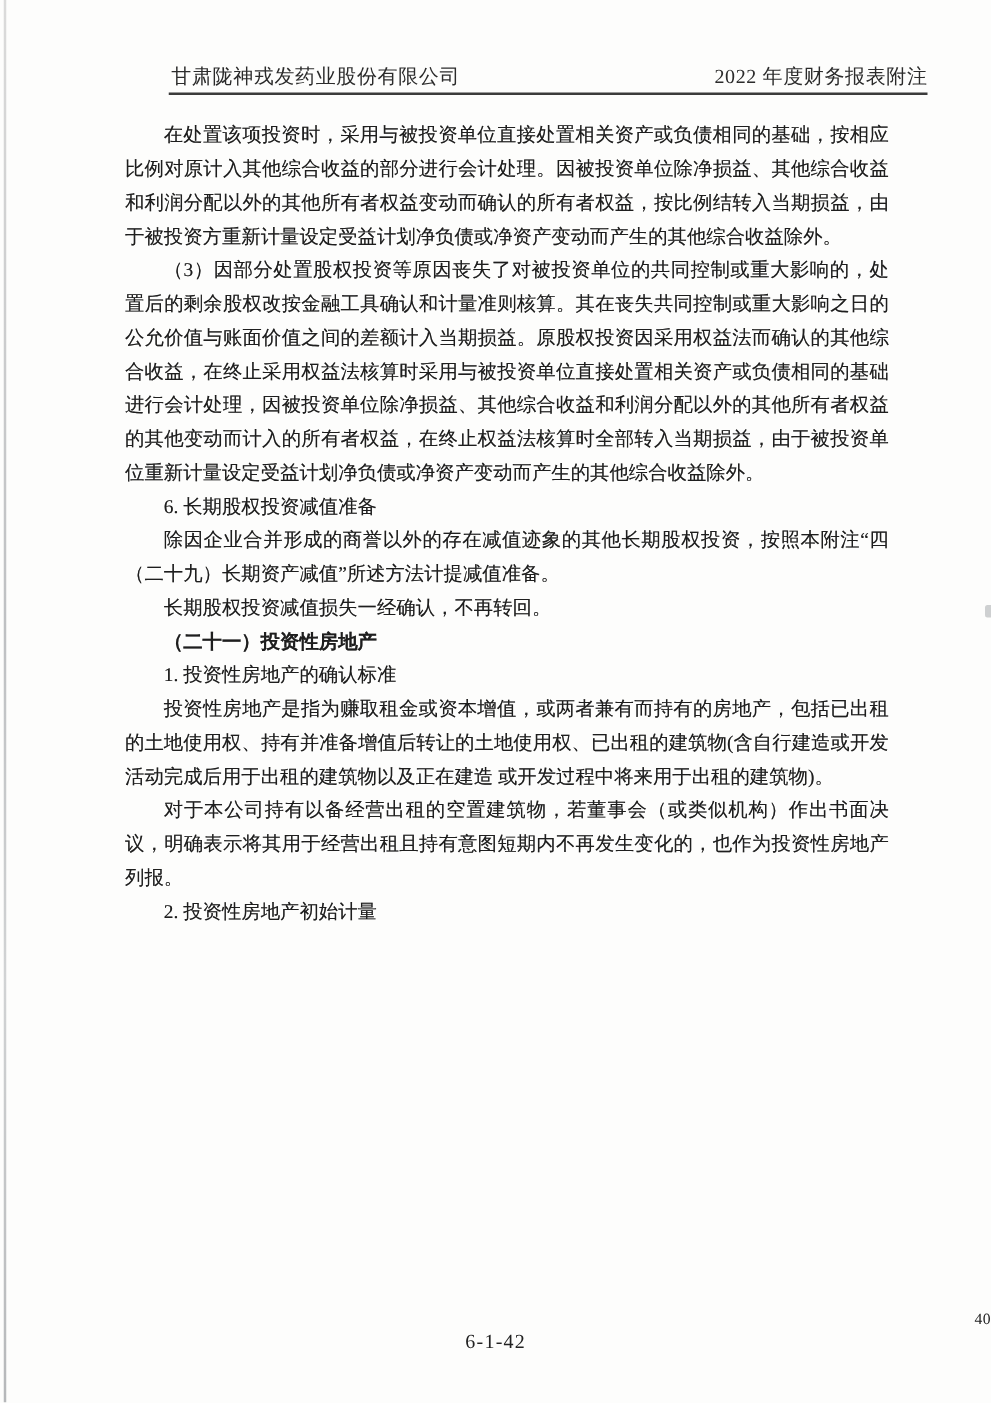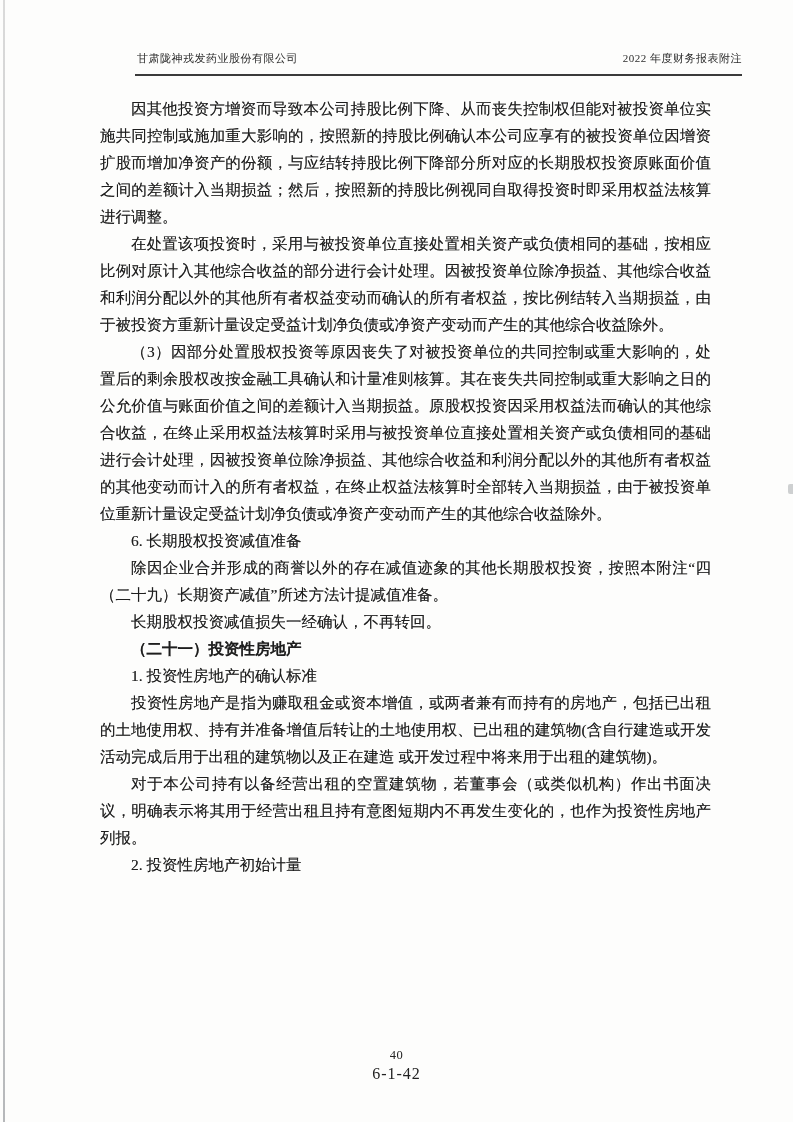--- a/index.html
+++ b/index.html
@@ -16,54 +16,53 @@
     background: linear-gradient(180deg, #c8c8c8 0%, #9c9fa3 45%, #b9bcbe 70%, #8f9296 100%);
     opacity: 0.65;
   }
   .scan-mark {
     position: absolute; right: 0px; top: 484px; width: 5px; height: 10px;
     background: #c2c4c6; border-radius: 2px 0 0 2px; opacity: .8;
   }
   .page-header {
     position: absolute; top: 51px; left: 137px; width: 605px;
     display: flex; justify-content: space-between; align-items: flex-end;
-    font-size: 11px; color: #2b2b2b; letter-spacing: 0.5px;
+    font-size: 16px; color: #2b2b2b; letter-spacing: 0.5px;
   }
   .header-rule {
     position: absolute; top: 74px; left: 135px; width: 607px; height: 2px;
     background: #3b3b3b;
   }
   .doc-body {
     position: absolute; top: 95px; left: 100px; width: 611px;
     font-size: 15.5px; line-height: 27px; color: #1e1e1e;
     text-align: justify; text-justify: inter-ideograph;
     text-shadow: 0 0 0.45px rgba(30,30,30,0.55);
   }
   .doc-body p { margin: 0; text-indent: 2em; }
   .doc-body p.bold { font-weight: bold; }
   .page-footer {
     position: absolute; left: 0; width: 100%; text-align: center; color: #222;
   }
-  .footer-num  { top: 1048px; font-size: 12.5px; letter-spacing: 0.5px; }
+  .footer-num  { top: 1048px; font-size: 12.5px; letter-spacing: 0.5px; text-align: right; }
   .footer-code { top: 1065px; font-size: 16px; letter-spacing: 1px; }
 </style>
 </head>
 <body>
 
 <div class="scan-edge"></div>
 <div class="scan-mark"></div>
 
 <div class="page-header">
   <span>甘肃陇神戎发药业股份有限公司</span>
   <span>2022 年度财务报表附注</span>
 </div>
 <div class="header-rule"></div>
 
 <div class="doc-body" id="doc-body">
-    <p>因其他投资方增资而导致本公司持股比例下降、从而丧失控制权但能对被投资单位实施共同控制或施加重大影响的，按照新的持股比例确认本公司应享有的被投资单位因增资扩股而增加净资产的份额，与应结转持股比例下降部分所对应的长期股权投资原账面价值之间的差额计入当期损益；然后，按照新的持股比例视同自取得投资时即采用权益法核算进行调整。</p>
     <p>在处置该项投资时，采用与被投资单位直接处置相关资产或负债相同的基础，按相应比例对原计入其他综合收益的部分进行会计处理。因被投资单位除净损益、其他综合收益和利润分配以外的其他所有者权益变动而确认的所有者权益，按比例结转入当期损益，由于被投资方重新计量设定受益计划净负债或净资产变动而产生的其他综合收益除外。</p>
     <p>（3）因部分处置股权投资等原因丧失了对被投资单位的共同控制或重大影响的，处置后的剩余股权改按金融工具确认和计量准则核算。其在丧失共同控制或重大影响之日的公允价值与账面价值之间的差额计入当期损益。原股权投资因采用权益法而确认的其他综合收益，在终止采用权益法核算时采用与被投资单位直接处置相关资产或负债相同的基础进行会计处理，因被投资单位除净损益、其他综合收益和利润分配以外的其他所有者权益的其他变动而计入的所有者权益，在终止权益法核算时全部转入当期损益，由于被投资单位重新计量设定受益计划净负债或净资产变动而产生的其他综合收益除外。</p>
     <p>6. 长期股权投资减值准备</p>
     <p>除因企业合并形成的商誉以外的存在减值迹象的其他长期股权投资，按照本附注“四（二十九）长期资产减值”所述方法计提减值准备。</p>
     <p>长期股权投资减值损失一经确认，不再转回。</p>
     <p class="bold">（二十一）投资性房地产</p>
     <p>1. 投资性房地产的确认标准</p>
     <p>投资性房地产是指为赚取租金或资本增值，或两者兼有而持有的房地产，包括已出租的土地使用权、持有并准备增值后转让的土地使用权、已出租的建筑物(含自行建造或开发活动完成后用于出租的建筑物以及正在建造 或开发过程中将来用于出租的建筑物)。</p>
     <p>对于本公司持有以备经营出租的空置建筑物，若董事会（或类似机构）作出书面决议，明确表示将其用于经营出租且持有意图短期内不再发生变化的，也作为投资性房地产列报。</p>
     <p>2. 投资性房地产初始计量</p>

